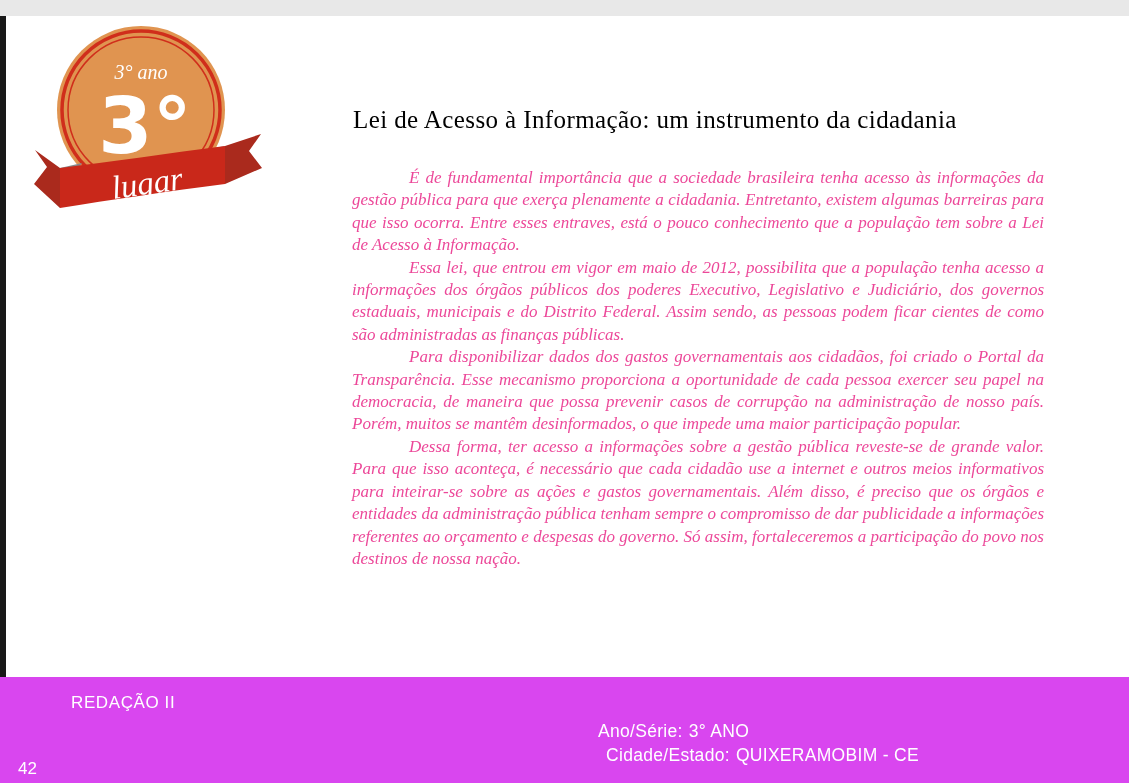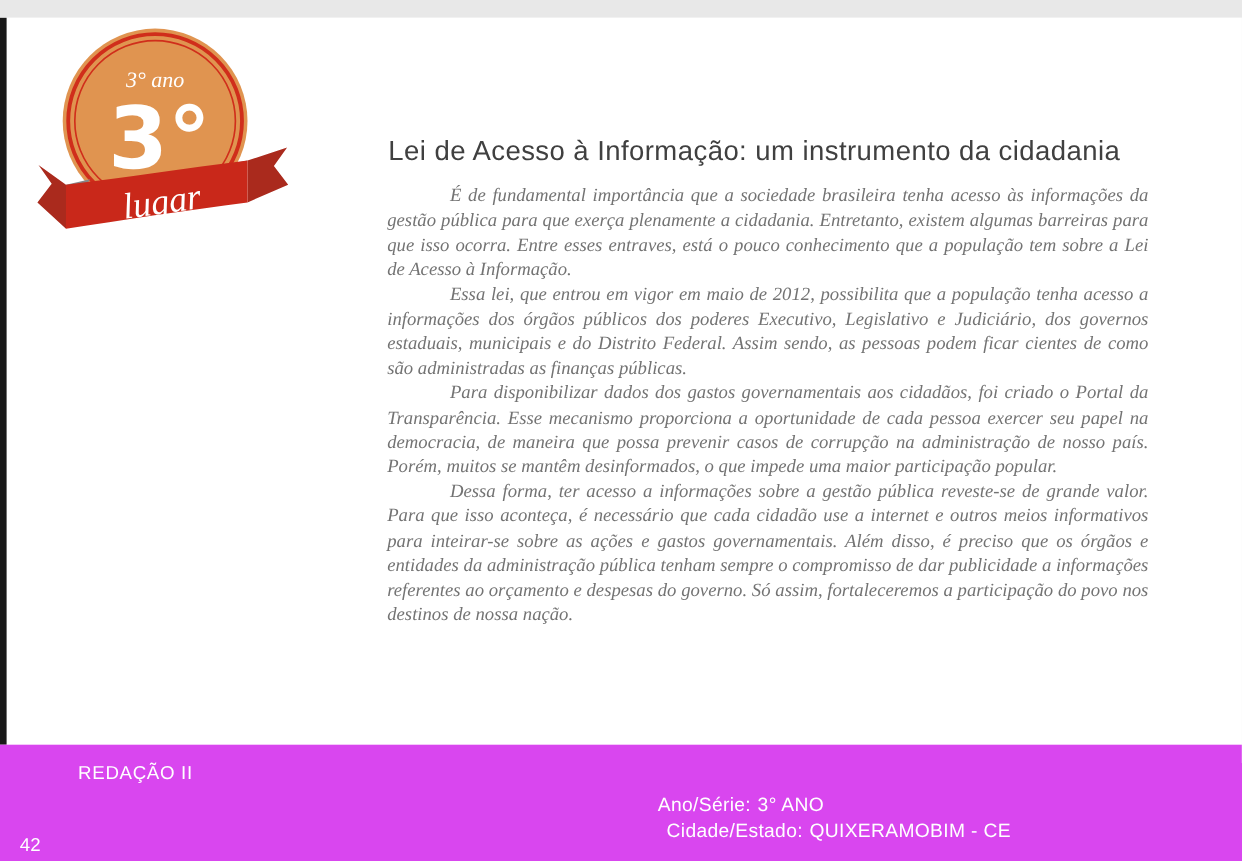--- a/index.html
+++ b/index.html
@@ -13,29 +13,29 @@
   }
   .spine{
     position:absolute;left:0;top:0;width:6px;height:661px;
     background:#181818;
   }
   
   .badge{position:absolute;left:30px;top:6px;width:235px;height:198px;}
   .badge svg{display:block;}
   
   .essay-title{
-    position:absolute;left:353px;top:107px;width:700px;
-    font-family:Liberation Sans, sans-serif;
-    font-size:25px;color:#404040;letter-spacing:0.4px;
+    position:absolute;left:353px;top:90px;width:700px;
+    font-family:Liberation Serif, serif;
+    font-size:25px;color:#000000;letter-spacing:0.4px;
   }
   .essay-body{
     position:absolute;left:352px;top:151px;width:692px;
     font-family:"Liberation Serif",serif;
     font-style:italic;
-    font-size:17px;line-height:22.4px;color:#737373;
+    font-size:17px;line-height:22.4px;color:#ec4899;
     text-align:justify;
   }
   .essay-body p{margin:0;text-indent:57px;}
   
   .footer{
     position:absolute;left:0;top:661px;width:1129px;height:122px;
     background:#d946ef;color:#ffffff;
   }
   .footer-bottom-strip{
     position:absolute;left:0;top:109px;width:1129px;height:13px;

